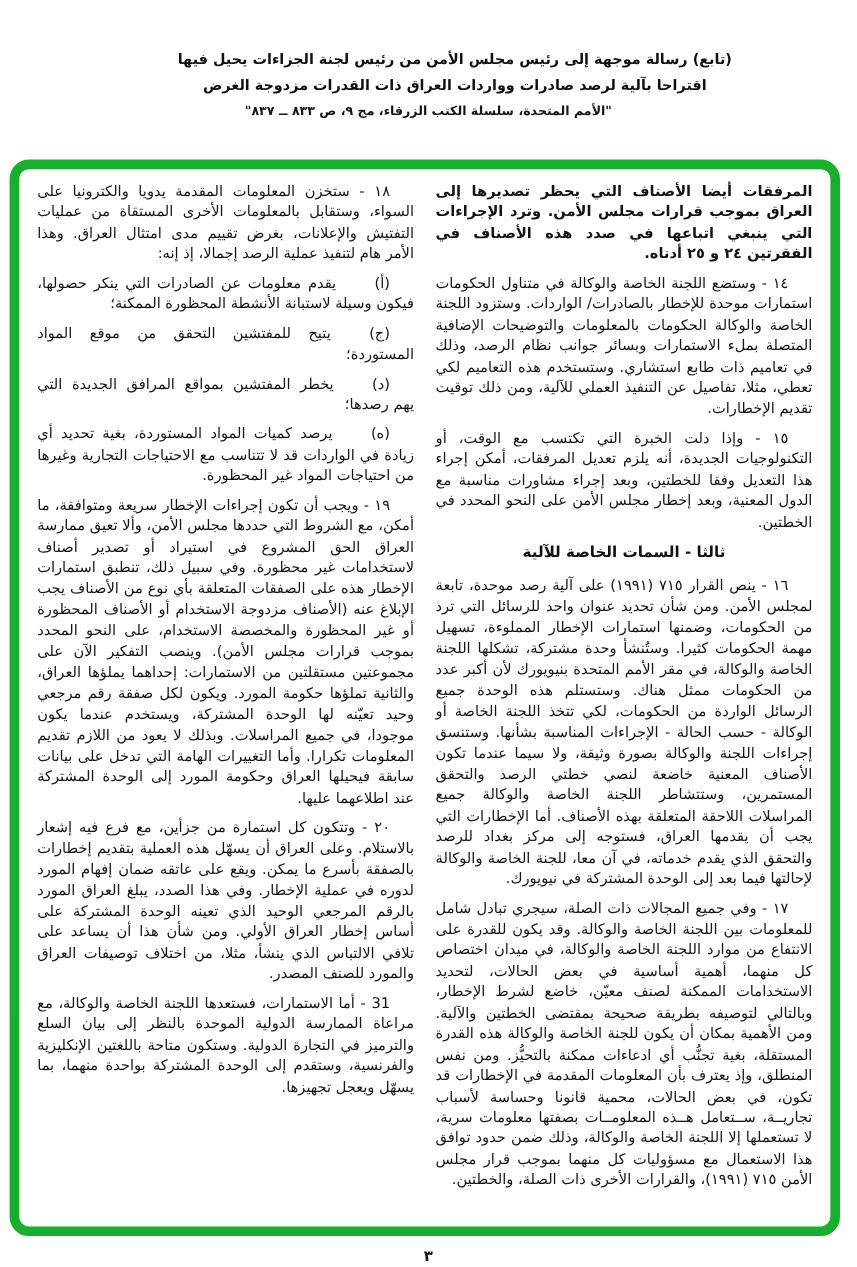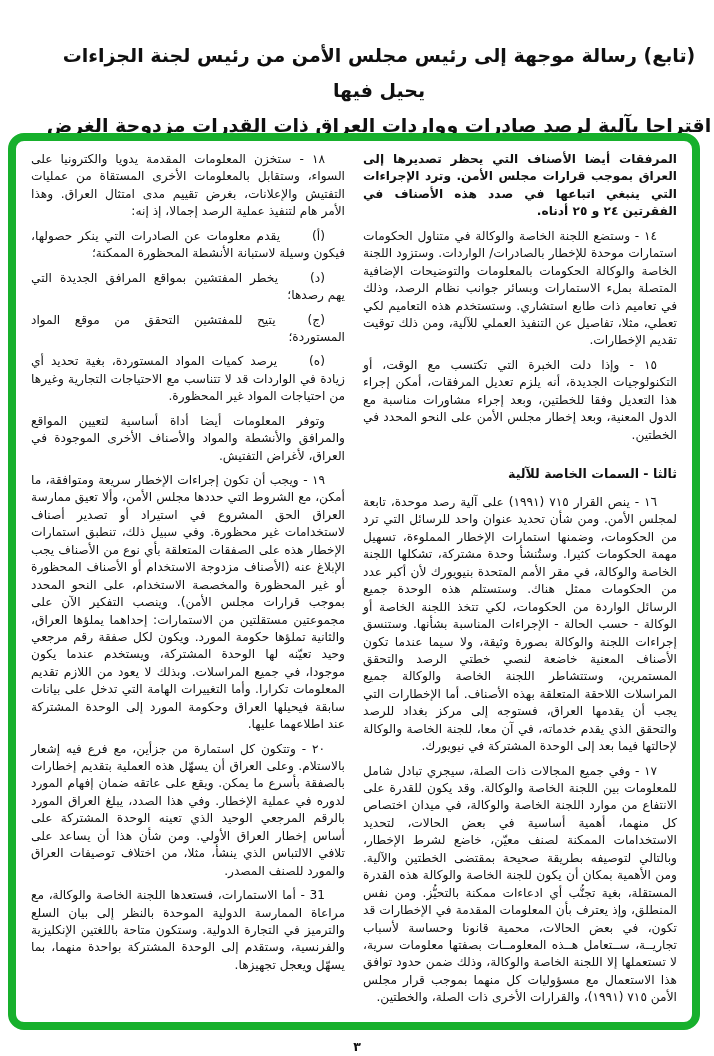--- a/index.html
+++ b/index.html
@@ -19,21 +19,21 @@
   .doc-header {
     position: absolute;
     top: 38px;
     left: 0;
     right: 0;
     text-align: center;
     color: #101010;
   }
   .title-line {
     font-weight: bold;
-    font-size: 19px;
+    font-size: 12px;
     line-height: 1.85;
     margin-left: 44px;
   }
   .source-line {
     font-weight: bold;
     font-size: 10.5px;
     margin-top: 5px;
     color: #151515;
   }
   .frame {
@@ -66,21 +66,22 @@
     margin: 0 0 7px 0;
     text-indent: 20px;
   }
   .col p.continuation {
     text-indent: 0;
     font-weight: bold;
   }
   .section-heading {
     font-size: 12.6px;
     font-weight: bold;
-    margin: 21px 0 11px 0;
+    text-align: center;
+    margin: 7px 0 11px 0;
     text-indent: 0;
     color: #101010;
   }
   .list-item {
     margin: 0 0 7px 0;
     text-indent: 20px;
   }
   .list-item .item-label {
     margin-left: 32px;
   }
@@ -118,30 +119,29 @@
         <p>١٧ - وفي جميع المجالات ذات الصلة، سيجري تبادل شامل للمعلومات بين اللجنة الخاصة والوكالة. وقد يكون للقدرة على الانتفاع من موارد اللجنة الخاصة والوكالة، في ميدان اختصاص كل منهما، أهمية أساسية في بعض الحالات، لتحديد الاستخدامات الممكنة لصنف معيّن، خاضع لشرط الإخطار، وبالتالي لتوصيفه بطريقة صحيحة بمقتضى الخطتين والآلية. ومن الأهمية بمكان أن يكون للجنة الخاصة والوكالة هذه القدرة المستقلة، بغية تجنُّب أي ادعاءات ممكنة بالتحيُّز. ومن نفس المنطلق، وإذ يعترف بأن المعلومات المقدمة في الإخطارات قد تكون، في بعض الحالات، محمية قانونا وحساسة لأسباب تجاريــة، ســتعامل هــذه المعلومــات بصفتها معلومات سرية، لا تستعملها إلا اللجنة الخاصة والوكالة، وذلك ضمن حدود توافق هذا الاستعمال مع مسؤوليات كل منهما بموجب قرار مجلس الأمن ٧١٥ (١٩٩١)، والقرارات الأخرى ذات الصلة، والخطتين.</p>
       </section>
 
       <section class="col">
         <p>١٨ - ستخزن المعلومات المقدمة يدويا والكترونيا على السواء، وستقابل بالمعلومات الأخرى المستقاة من عمليات التفتيش والإعلانات، بغرض تقييم مدى امتثال العراق. وهذا الأمر هام لتنفيذ عملية الرصد إجمالا، إذ إنه:</p>
 
         <div class="list-item">
           <span class="item-label">(أ)</span><span>يقدم معلومات عن الصادرات التي ينكر حصولها، فيكون وسيلة لاستبانة الأنشطة المحظورة الممكنة؛</span>
         </div>
         <div class="list-item">
-          <span class="item-label">(د)</span><span>يخطر المفتشين بمواقع المرافق الجديدة التي يهم رصدها؛</span>
+          <span class="item-label">(ج)</span><span>يتيح للمفتشين التحقق من موقع المواد المستوردة؛</span>
         </div>
         <div class="list-item">
-          <span class="item-label">(ج)</span><span>يتيح للمفتشين التحقق من موقع المواد المستوردة؛</span>
+          <span class="item-label">(د)</span><span>يخطر المفتشين بمواقع المرافق الجديدة التي يهم رصدها؛</span>
         </div>
         <div class="list-item">
           <span class="item-label">(ه)</span><span>يرصد كميات المواد المستوردة، بغية تحديد أي زيادة في الواردات قد لا تتناسب مع الاحتياجات التجارية وغيرها من احتياجات المواد غير المحظورة.</span>
         </div>
 
-        <p>وتوفر المعلومات أيضا أداة أساسية لتعيين المواقع والمرافق والأنشطة والمواد والأصناف الأخرى الموجودة في العراق، لأغراض التفتيش.</p>
         <p>١٩ - ويجب أن تكون إجراءات الإخطار سريعة ومتوافقة، ما أمكن، مع الشروط التي حددها مجلس الأمن، وألا تعيق ممارسة العراق الحق المشروع في استيراد أو تصدير أصناف لاستخدامات غير محظورة. وفي سبيل ذلك، تنطبق استمارات الإخطار هذه على الصفقات المتعلقة بأي نوع من الأصناف يجب الإبلاغ عنه (الأصناف مزدوجة الاستخدام أو الأصناف المحظورة أو غير المحظورة والمخصصة الاستخدام، على النحو المحدد بموجب قرارات مجلس الأمن). وينصب التفكير الآن على مجموعتين مستقلتين من الاستمارات: إحداهما يملؤها العراق، والثانية تملؤها حكومة المورد. ويكون لكل صفقة رقم مرجعي وحيد تعيّنه لها الوحدة المشتركة، ويستخدم عندما يكون موجودا، في جميع المراسلات. وبذلك لا يعود من اللازم تقديم المعلومات تكرارا. وأما التغييرات الهامة التي تدخل على بيانات سابقة فيحيلها العراق وحكومة المورد إلى الوحدة المشتركة عند اطلاعهما عليها.</p>
         <p>٢٠ - وتتكون كل استمارة من جزأين، مع فرع فيه إشعار بالاستلام. وعلى العراق أن يسهّل هذه العملية بتقديم إخطارات بالصفقة بأسرع ما يمكن. ويقع على عاتقه ضمان إفهام المورد لدوره في عملية الإخطار. وفي هذا الصدد، يبلغ العراق المورد بالرقم المرجعي الوحيد الذي تعينه الوحدة المشتركة على أساس إخطار العراق الأولي. ومن شأن هذا أن يساعد على تلافي الالتباس الذي ينشأ، مثلا، من اختلاف توصيفات العراق والمورد للصنف المصدر.</p>
         <p>31 - أما الاستمارات، فستعدها اللجنة الخاصة والوكالة، مع مراعاة الممارسة الدولية الموحدة بالنظر إلى بيان السلع والترميز في التجارة الدولية. وستكون متاحة باللغتين الإنكليزية والفرنسية، وستقدم إلى الوحدة المشتركة بواحدة منهما، بما يسهّل ويعجل تجهيزها.</p>
       </section>
 
     </div>
   </div>
 
   <footer class="page-footer">
     <span>٣</span>

